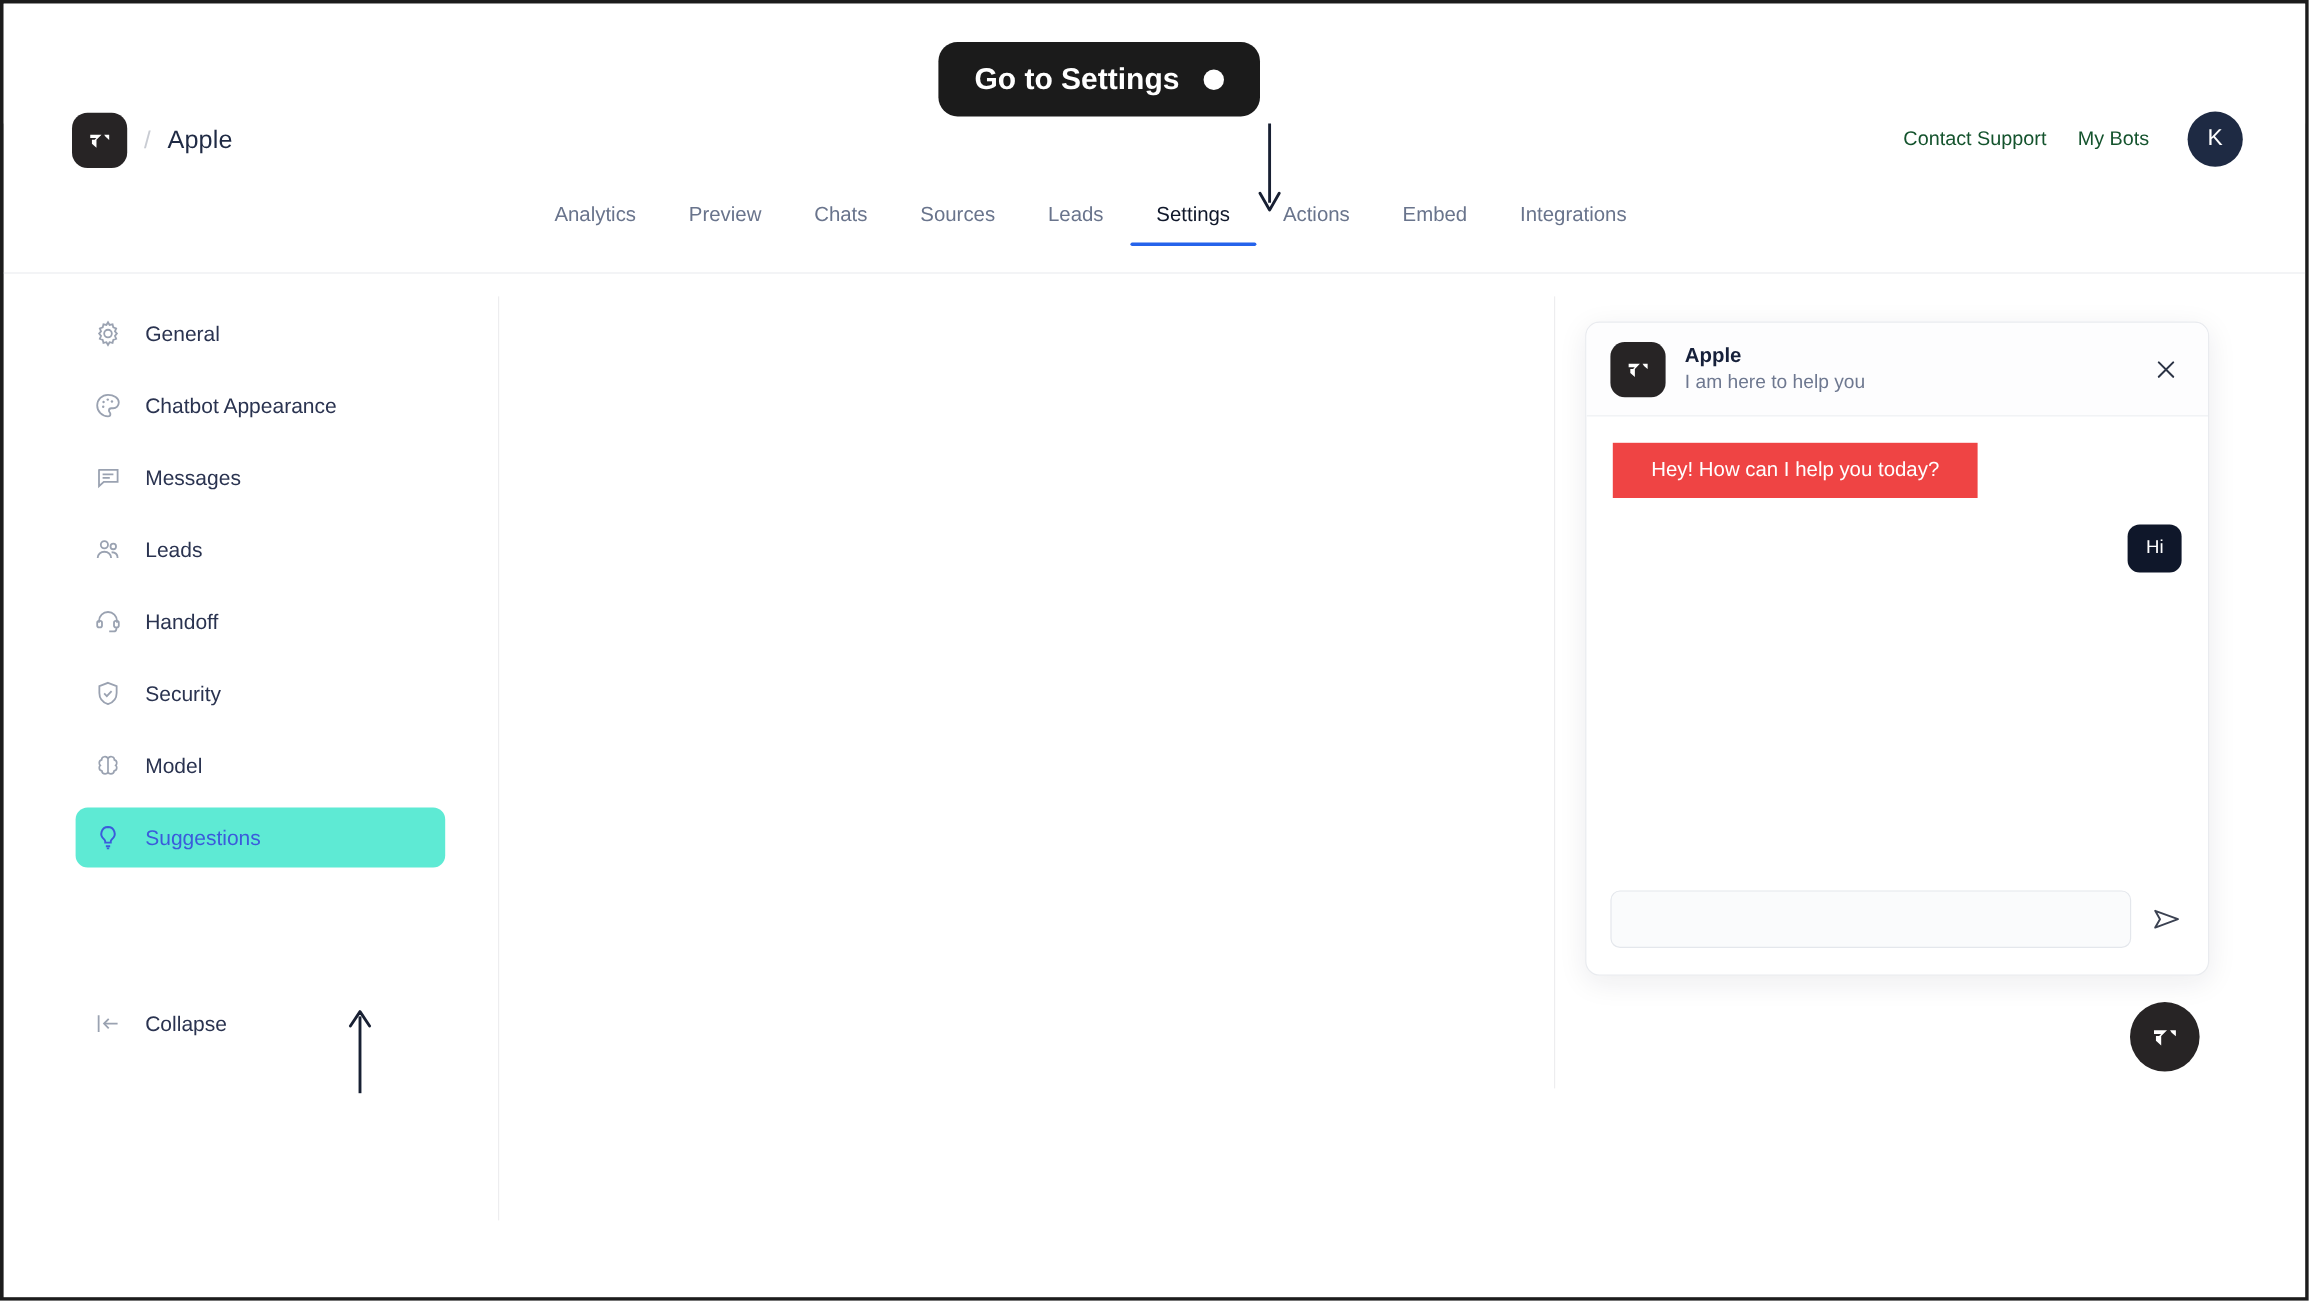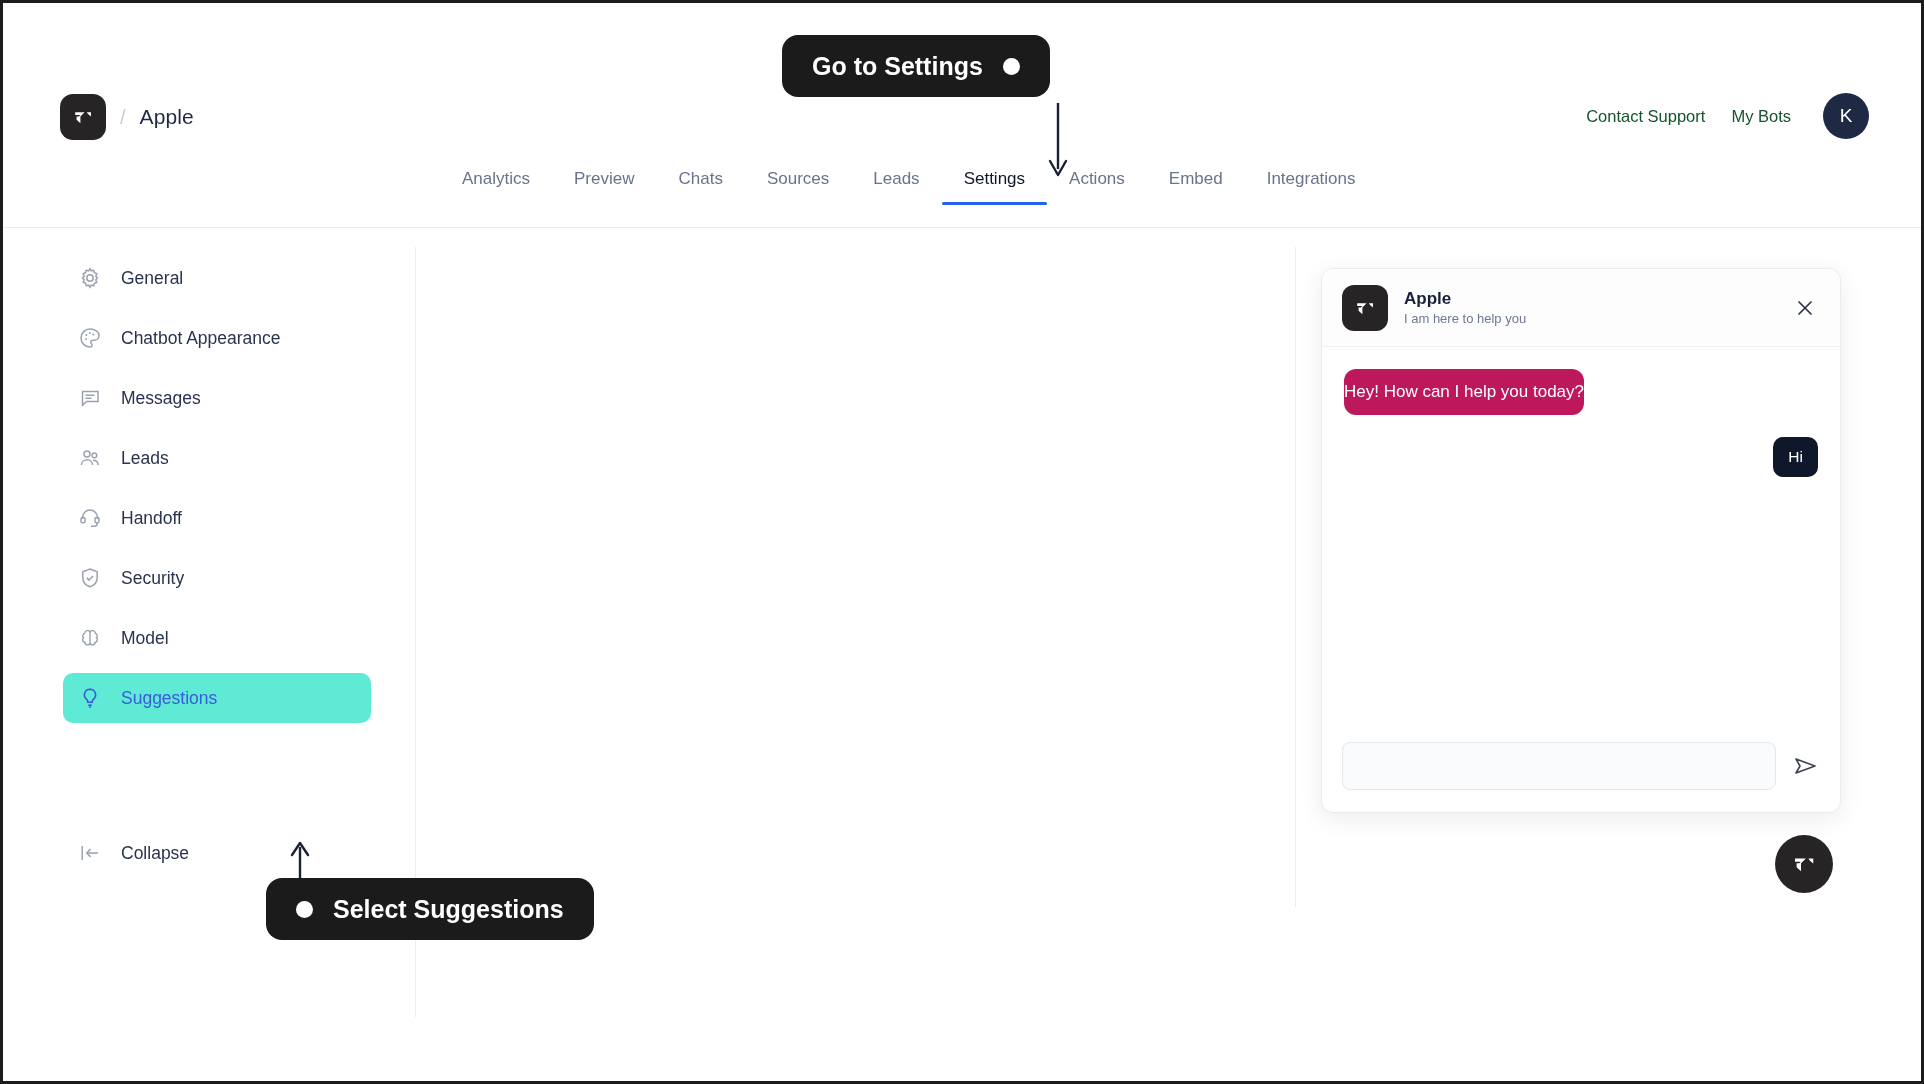--- a/index.html
+++ b/index.html
@@ -293,21 +293,21 @@
     flex-shrink: 0;
   }
 
   .chat-title {
     font-size: 17px;
     font-weight: bold;
     color: #16203a;
     line-height: 1.3;
   }
   .chat-sub {
-    font-size: 13px;
+    font-size: 16px;
     color: #6e7890;
     line-height: 1.35;
   }
 
   .chat-close {
     margin-left: auto;
     width: 26px;
     height: 26px;
     color: #2c3446;
     cursor: pointer;
@@ -323,25 +323,25 @@
     flex-direction: column;
     gap: 22px;
     overflow: hidden;
   }
 
   .msg-row { display: flex; }
   .msg-row.bot { justify-content: flex-start; }
   .msg-row.user { justify-content: flex-end; }
 
   .bubble-bot {
-    background: #be185d;
+    background: #ef4444;
     color: #ffffff;
     font-size: 17px;
-    padding: 13px 0;
-    border-radius: 12px;
+    padding: 13px 32px;
+    border-radius: 0;
     max-width: 85%;
   }
 
   .bubble-user {
     background: #0f172a;
     color: #ffffff;
     font-size: 15.5px;
     padding: 11px 15px;
     border-radius: 10px;
     max-width: 85%;
@@ -615,23 +615,19 @@
   <div class="callout" id="callout-settings">
     <span>Go to Settings</span>
     <span class="callout-dot"></span>
   </div>
 
   <svg class="arrow-svg" id="arrow-settings" width="30" height="80" viewBox="0 0 30 80">
     <path d="M15 0 L15 66" stroke="#182033" stroke-width="2.4" fill="none"></path>
     <path d="M7 58 L15 72 L23 58" stroke="#182033" stroke-width="2.4" fill="none" stroke-linecap="round" stroke-linejoin="round"></path>
   </svg>
 
-  <div class="callout" id="callout-suggestions">
-    <span class="callout-dot"></span>
-    <span>Select Suggestions</span>
-  </div>
 
   <svg class="arrow-svg" id="arrow-suggestions" width="30" height="70" viewBox="0 0 30 70">
     <path d="M15 70 L15 6" stroke="#182033" stroke-width="2.4" fill="none"></path>
     <path d="M7 14 L15 2 L23 14" stroke="#182033" stroke-width="2.4" fill="none" stroke-linecap="round" stroke-linejoin="round"></path>
   </svg>
 
 </div>
 
 </body></html>

